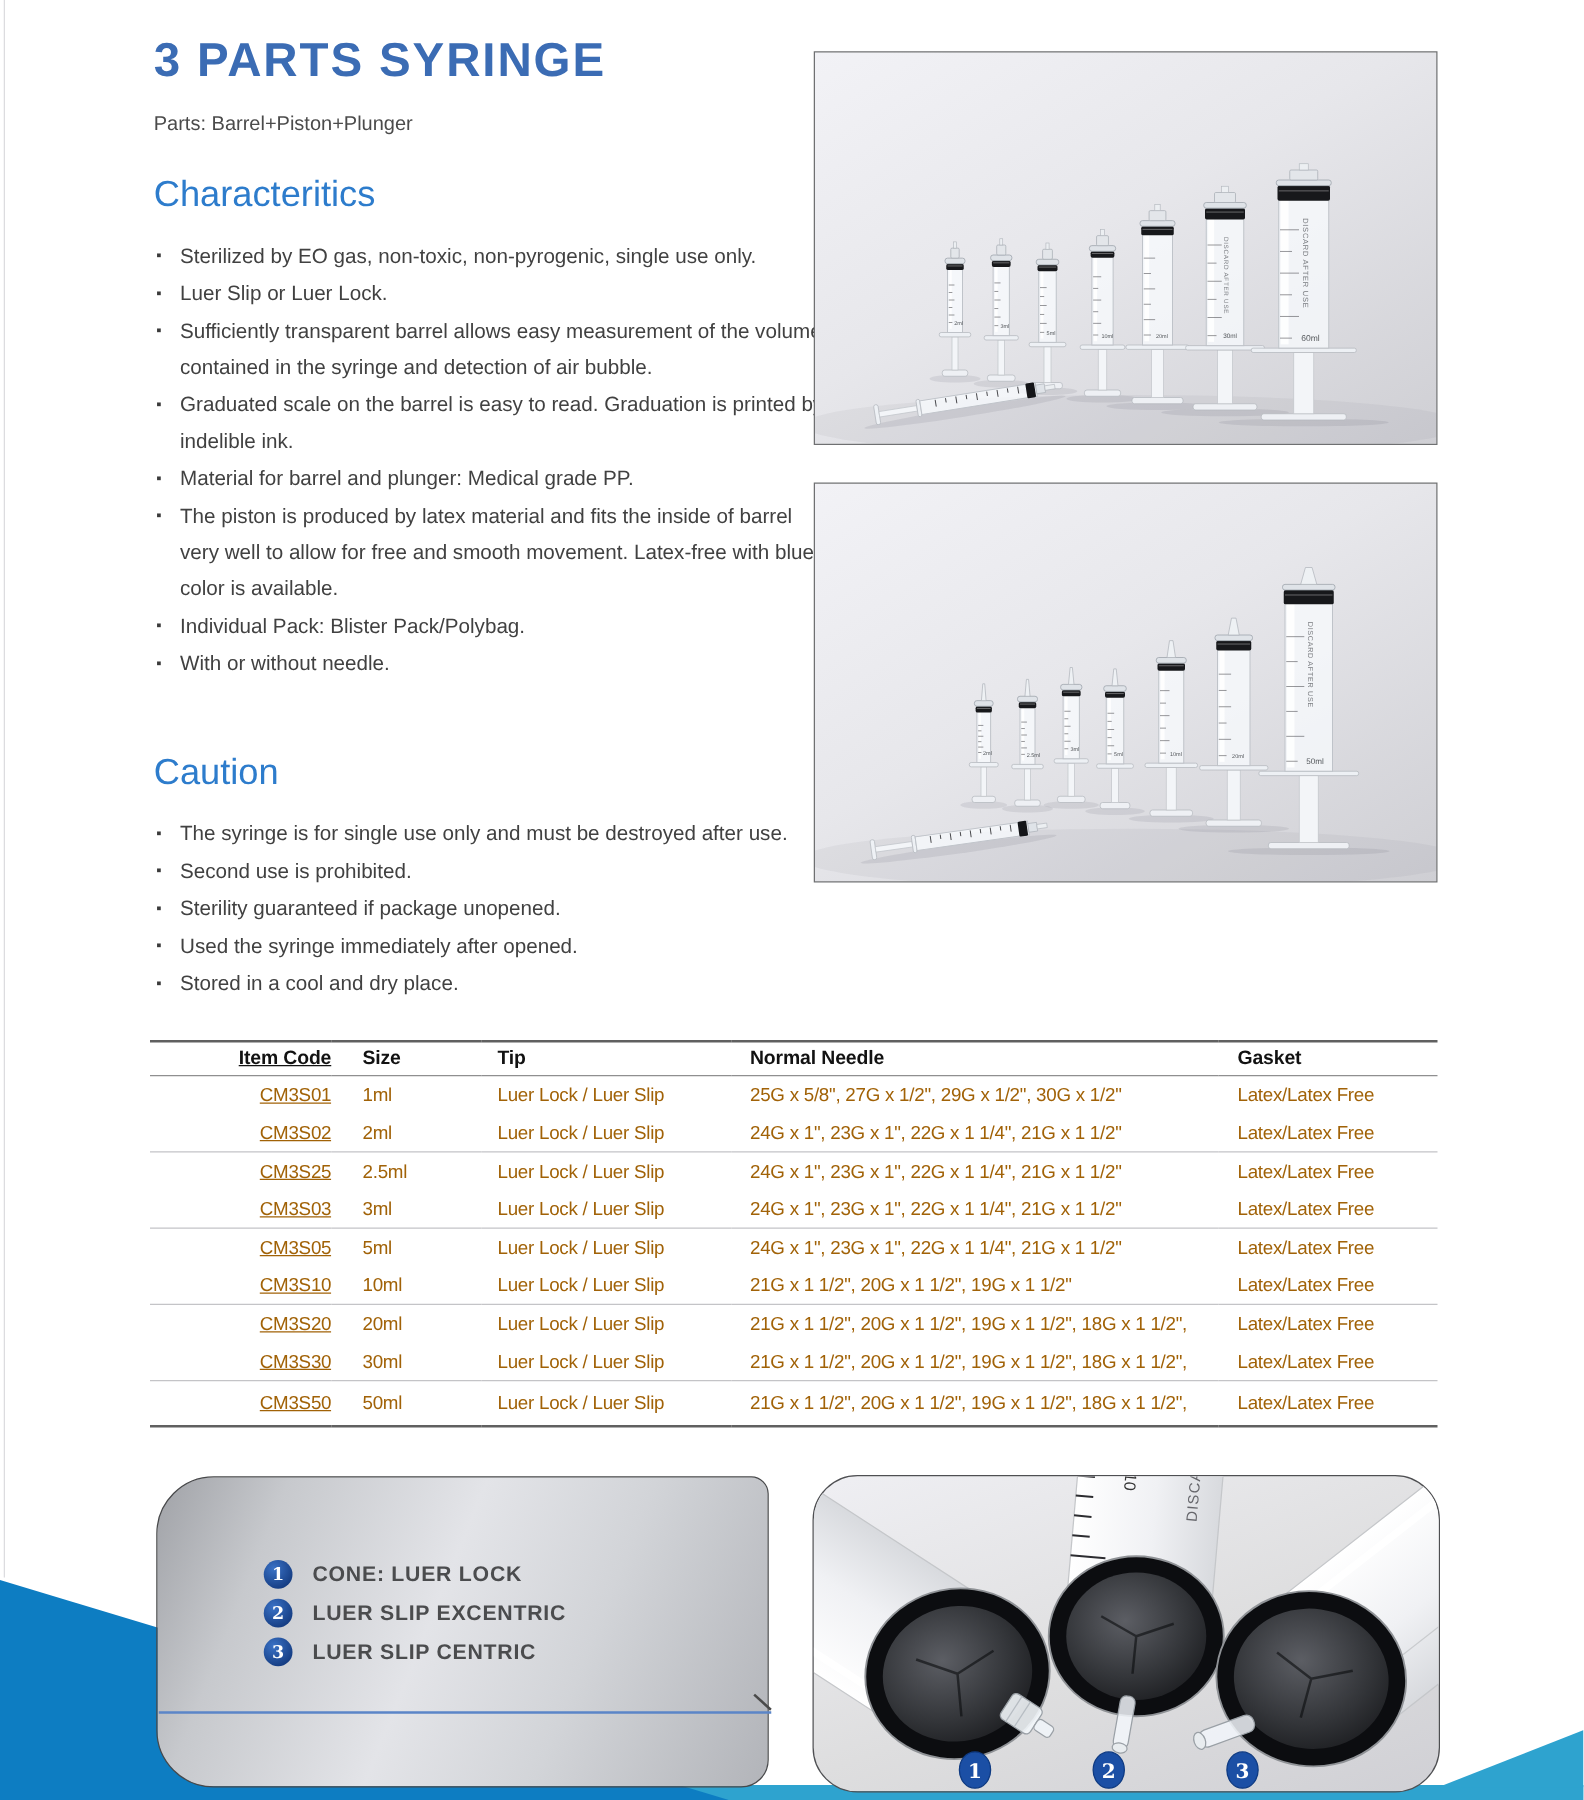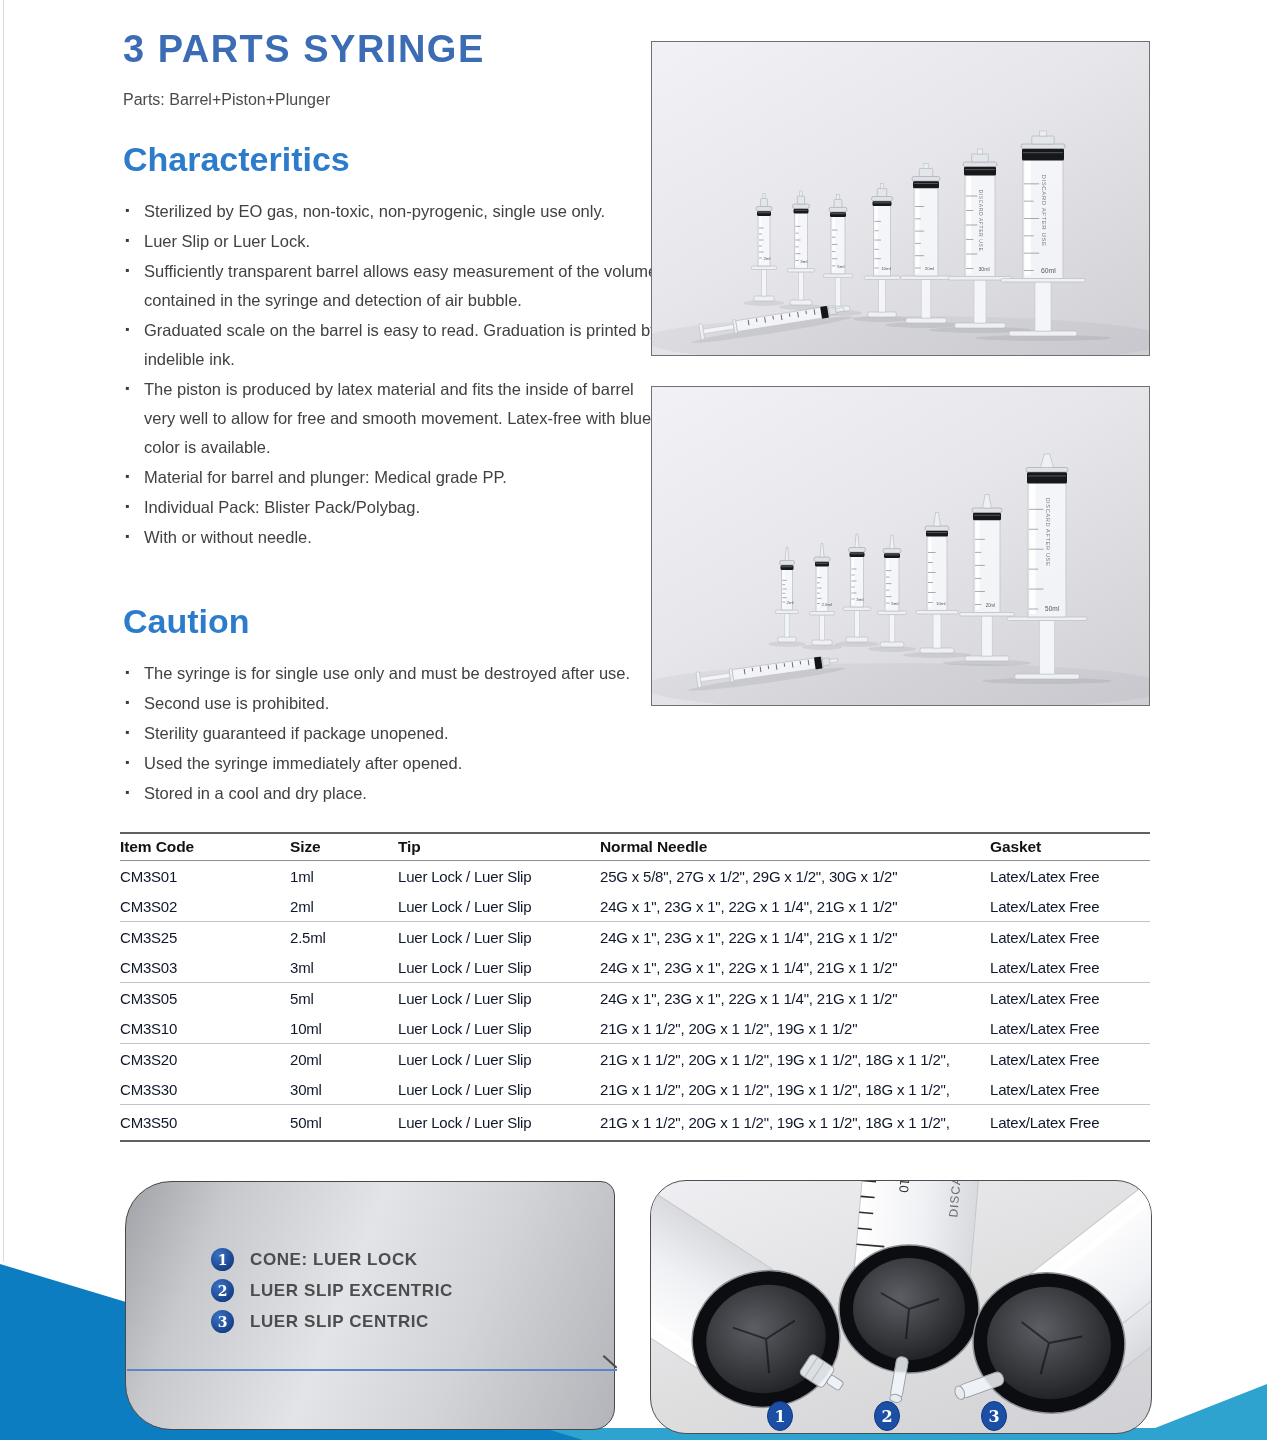--- a/index.html
+++ b/index.html
@@ -6,43 +6,43 @@
   .page{position:relative;width:1267px;height:1440px;background:#ffffff;overflow:hidden;
         font-family:"Liberation Sans",sans-serif;}
   .left-rule{position:absolute;left:3px;top:0;width:1px;height:1262px;background:#dcdcdf;}
 
   
   .head-block{position:absolute;left:123px;top:28px;width:540px;}
   h1.title{margin:0;font-size:38px;font-weight:bold;color:#3b6cb4;letter-spacing:1.5px;}
   p.subtitle{margin:20px 0 0 0;font-size:16px;color:#4b4b4b;}
   .sec-chars{position:absolute;left:123px;top:140px;width:545px;}
   .sec-caution{position:absolute;left:123px;top:602px;width:545px;}
-  h2.sec-head{margin:0;font-size:34px;font-weight:bold;color:#2d7ccc;}
+  h2.sec-head{margin:0;font-size:29px;font-weight:normal;color:#2d7ccc;}
   ul.bullets{list-style:none;margin:18px 0 0 0;padding:0;}
   ul.bullets li{position:relative;padding-left:21px;font-size:16.5px;line-height:29px;
                 color:#414141;margin:0 0 1px 0;}
   ul.bullets li::before{content:"▪";position:absolute;left:2px;top:-1px;font-size:12px;color:#3a3a3a;}
 
   
   figure{margin:0;}
   .photo{position:absolute;border:1.5px solid #6f7072;
          background:linear-gradient(150deg,#f2f2f6 0%,#e7e7eb 45%,#cfcfd4 100%);}
   #photo1{left:651px;top:41px;width:497px;height:313px;}
   #photo2{left:651px;top:386px;width:497px;height:318px;}
   .photo svg{display:block;width:100%;height:100%;}
 
   
   .spec-table-wrap{position:absolute;left:120px;top:832px;width:1030px;}
   table.spec{border-collapse:collapse;width:1030px;table-layout:fixed;}
   table.spec thead tr{border-top:2px solid #606060;border-bottom:1px solid #8f8f90;}
   table.spec th{font-size:15.5px;font-weight:bold;color:#121212;text-align:left;height:26px;
                 padding:0;letter-spacing:-0.1px;}
-  table.spec td{font-size:15px;color:#0f172a;height:30px;padding:0;white-space:nowrap;
+  table.spec td{font-size:15px;color:#a16207;height:30px;padding:0;white-space:nowrap;
                 overflow:hidden;letter-spacing:-0.2px;margin-top:24px;}
-  table.spec th.c1,table.spec td.c1{text-align:left;}
+  table.spec th.c1,table.spec td.c1{text-align:right;text-decoration:underline;}
   table.spec th.c2,table.spec td.c2{padding-left:25px;}
   table.spec th.c3,table.spec td.c3{padding-left:13px;}
   table.spec th.c4,table.spec td.c4{padding-left:15px;}
   table.spec th.c5,table.spec td.c5{padding-left:15px;}
   table.spec tr.group-end{border-bottom:1px solid #c4c4c7;}
   table.spec tbody tr:last-child{border-bottom:2px solid #606060;height:36px;}
 
   
   .teal-band{position:absolute;left:0;top:1428px;width:1267px;height:12px;background:#2ea3cf;z-index:1;}
   .teal-tri{position:absolute;left:1150px;top:1384px;width:117px;height:46px;background:#2ea3cf;
@@ -81,22 +81,22 @@
     <p class="subtitle">Parts: Barrel+Piston+Plunger</p>
   </div>
 
   <section class="sec-chars">
     <h2 class="sec-head">Characteritics</h2>
     <ul class="bullets" id="char-list">
         <li>Sterilized by EO gas, non-toxic, non-pyrogenic, single use only.</li>
         <li>Luer Slip or Luer Lock.</li>
         <li>Sufficiently transparent barrel allows easy measurement of the volume contained in the syringe and detection of air bubble.</li>
         <li>Graduated scale on the barrel is easy to read. Graduation is printed by indelible ink.</li>
+        <li>Material for barrel and plunger: Medical grade PP.</li>
         <li>The piston is produced by latex material and fits the inside of barrel very well to allow for free and smooth movement. Latex-free with blue color is available.</li>
-        <li>Material for barrel and plunger: Medical grade PP.</li>
         <li>Individual Pack: Blister Pack/Polybag.</li>
         <li>With or without needle.</li>
       </ul>
   </section>
 
   <section class="sec-caution">
     <h2 class="sec-head">Caution</h2>
     <ul class="bullets" id="caution-list">
         <li>The syringe is for single use only and must be destroyed after use.</li>
         <li>Second use is prohibited.</li>

